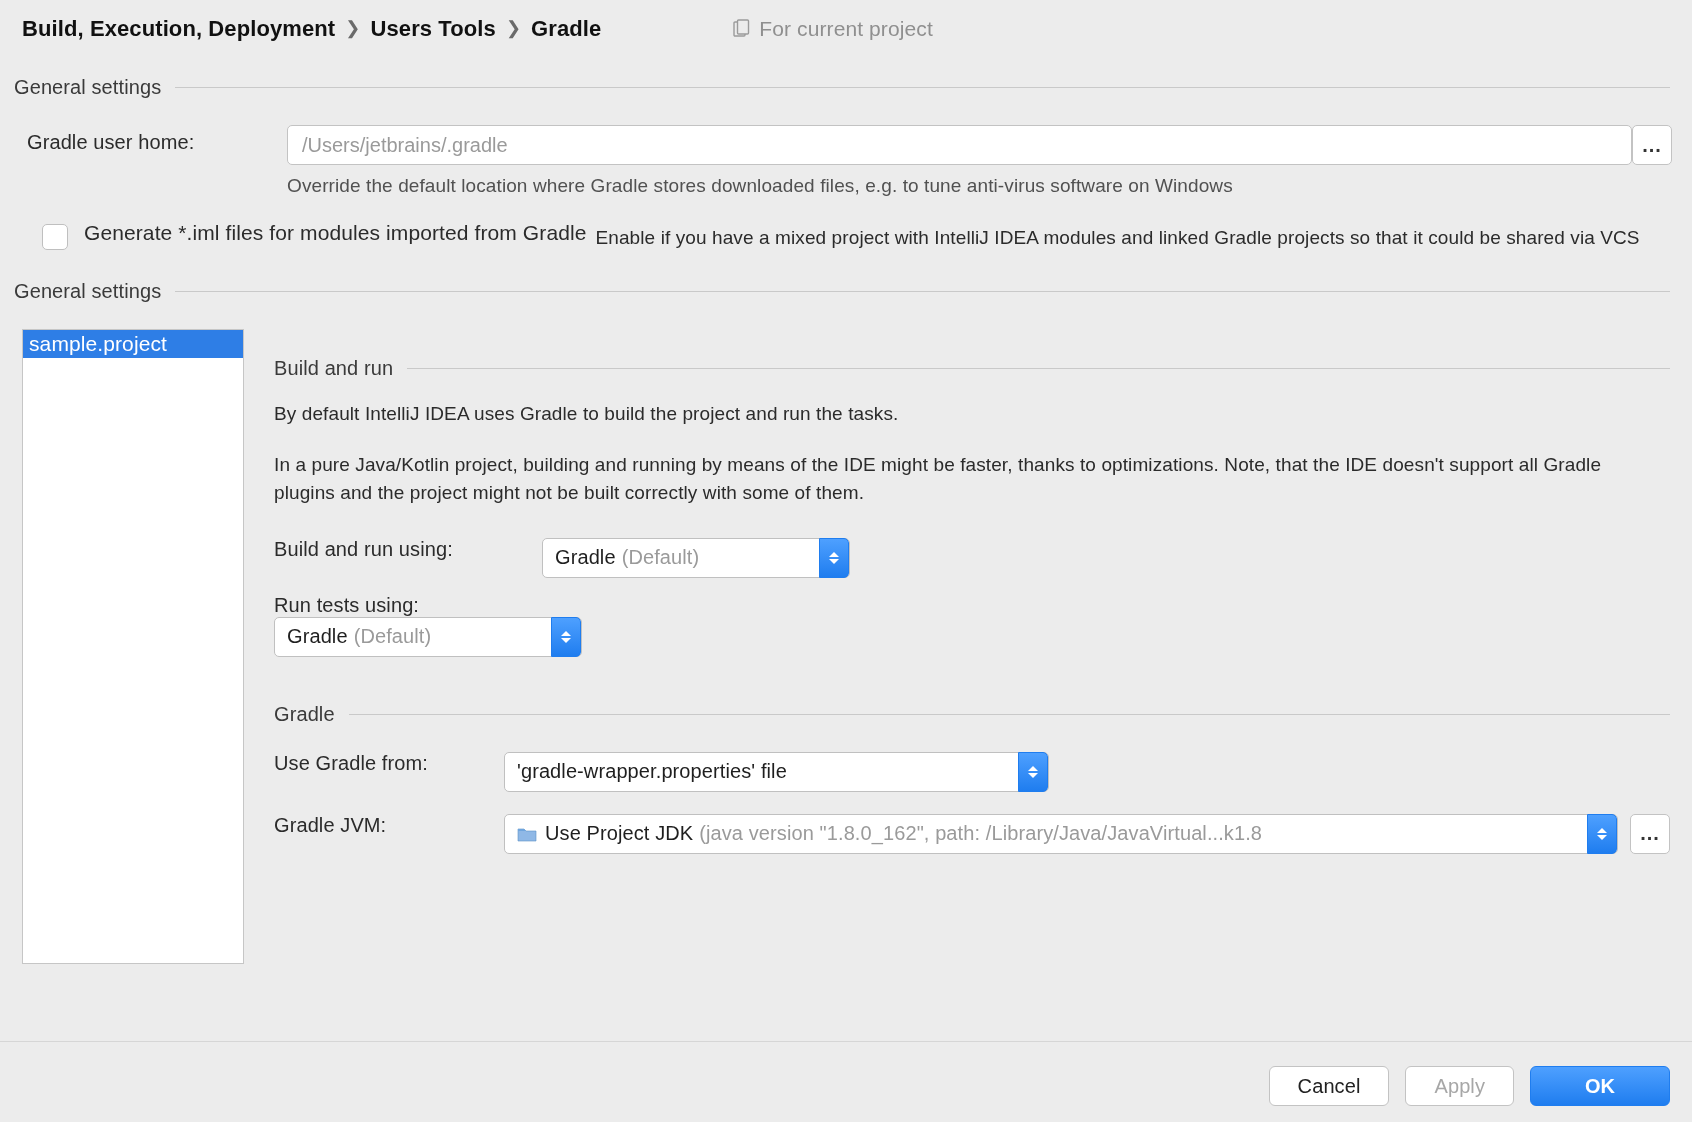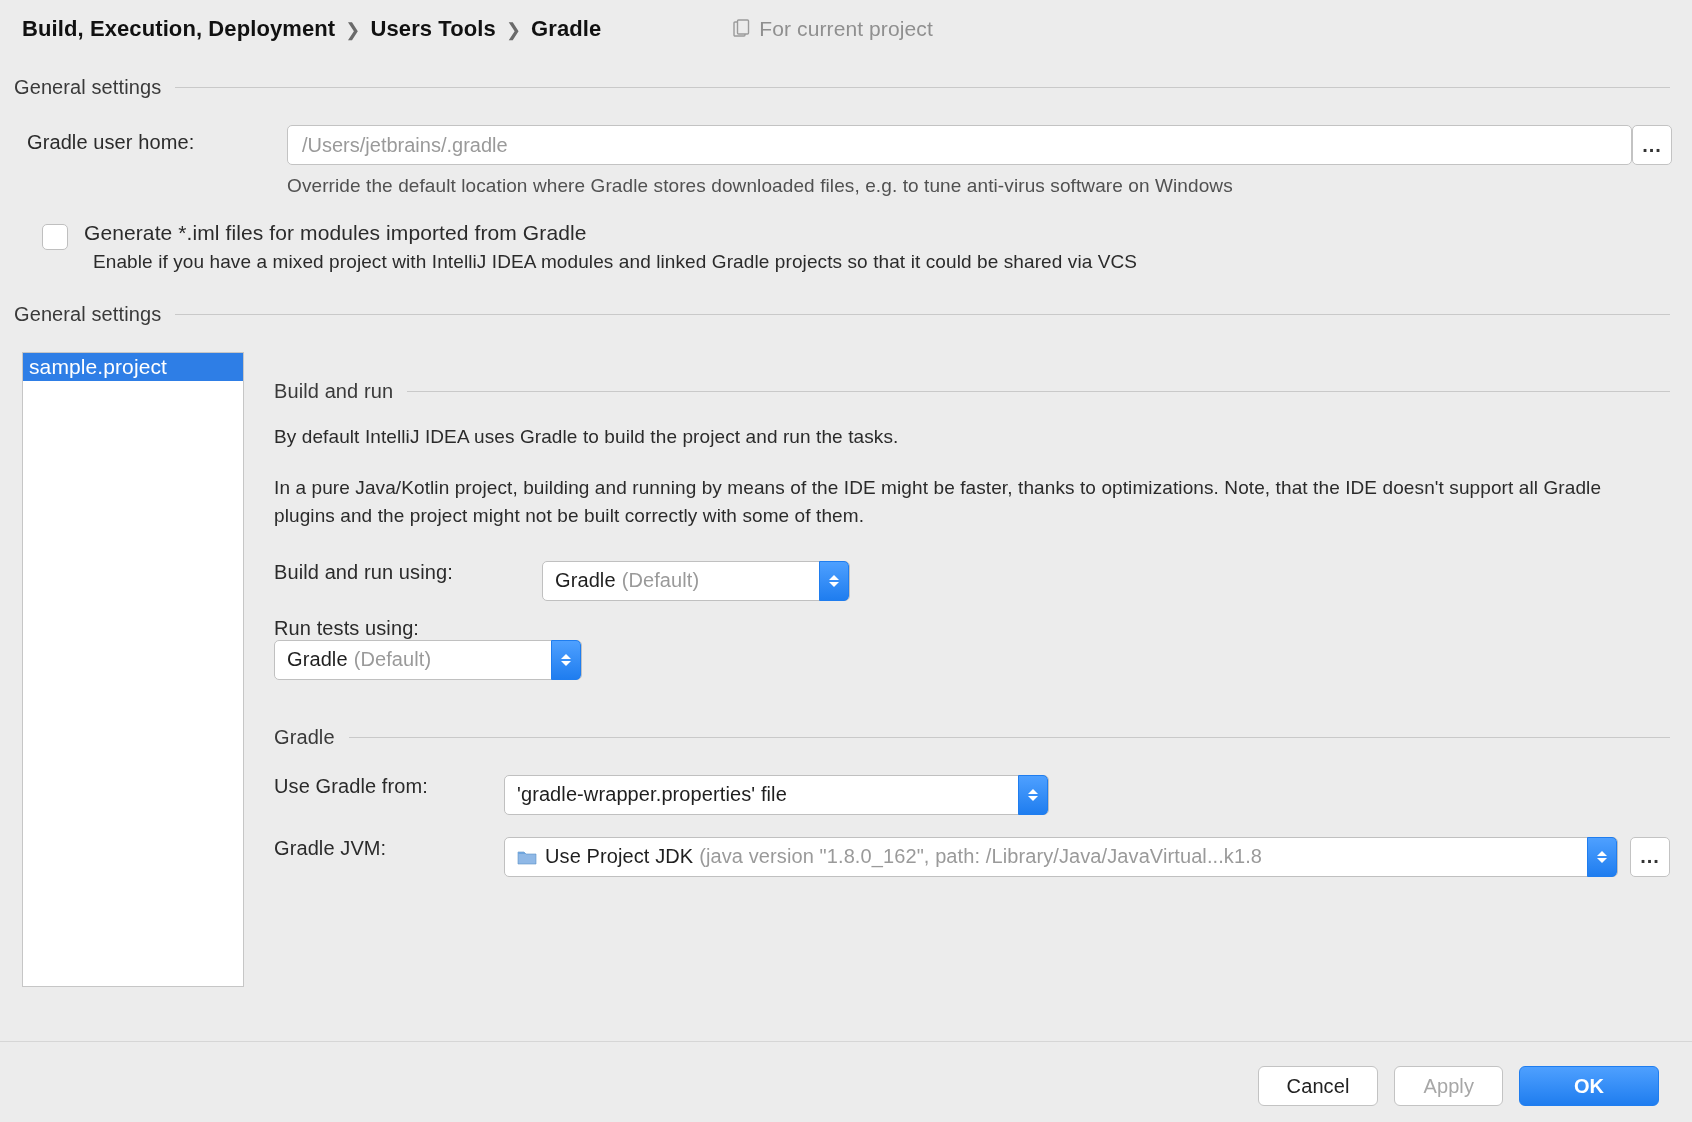--- a/index.html
+++ b/index.html
@@ -8,21 +8,21 @@
     width: 1692px; height: 1122px;
     background: #ececec;
     font-family: -apple-system, "Helvetica Neue", Arial, sans-serif;
     font-size: 20px;
     color: #2b2b2b;
     letter-spacing: 0.1px;
   }
   .container { position: relative; width: 100%; height: 100%; }
 
   
-  .crumb-row { display:flex; align-items:center; gap:10px; padding: 16px 20px 0 22px; font-size:22px; }
+  .crumb-row { display:flex; gap:10px; padding: 16px 20px 0 22px; font-size:22px; }
   .crumb-item { font-weight:700; color:#111; }
   .crumb-sep  { color:#6a6a6a; font-size:18px; position:relative; top:1px; }
   .scope-wrap { display:flex; align-items:center; gap:8px; margin-left: 120px; color:#8f8f8f; font-size:21px; }
   .scope-icon svg { width:20px; height:20px; display:block; fill:none; stroke:#9b9b9b; stroke-width:1.4; }
 
   
   .sep-row { position:relative; margin: 0 22px; display:flex; align-items:center; }
   .sep-title { color:#3a3a3a; padding-right:14px; }
   .sep-line { flex:1; height:1px; background:#c9c9c9; }
   .sep-row.mt1 { margin-top:34px; margin-left:14px; }
@@ -44,21 +44,21 @@
     display:flex; align-items:center; justify-content:center; font-weight:700; letter-spacing:1px;
     color:#333; cursor:pointer;
   }
   .fld-help { color:#515151; font-size:19px; margin-top:10px; }
 
   .chk-row { display:flex; align-items:flex-start; padding: 24px 20px 0 42px; gap:16px; }
   .chk-box {
     width:26px; height:26px; border:1px solid #bfbfbf; border-radius:5px; background:#fff;
     flex:none; margin-top:3px; cursor:pointer;
   }
-  .chk-col { display:flex; flex-direction:column; }
+  .chk-col { display:flex; flex-direction:row; }
   .chk-label { font-size:21px; }
   .chk-help  { font-size:19px; margin-top:6px; padding-left:9px; }
 
   .split { display:flex; padding: 26px 22px 0 22px; gap:30px; }
   .project-list {
     width:222px; height:635px; border:1px solid #c6c6c6; background:#fff;
   }
   .project-item {
     background:#2e7ee6; color:#fff; padding:2px 6px; font-size:21px;
     cursor:pointer;
@@ -89,21 +89,21 @@
   .arrow-up, .arrow-down { width:0; height:0; border-left:5px solid transparent; border-right:5px solid transparent; }
   .arrow-up   { border-bottom:5px solid #fff; }
   .arrow-down { border-top:5px solid #fff; }
 
   .folder-icon { margin-right:8px; }
   .folder-icon svg { width:20px; height:16px; display:block; }
 
   
   .footer-sep { position:absolute; left:0; right:0; bottom:80px; height:1px; background:#d6d6d6; }
   .footer {
-    position:absolute; right:33px; bottom:16px; display:flex; gap:16px;
+    position:absolute; right:22px; bottom:16px; display:flex; gap:16px;
   }
   .btn {
     height:40px; padding:0 28px; border-radius:6px; font-size:20px;
     display:flex; align-items:center; justify-content:center; cursor:pointer;
     border:1px solid #c3c3c3; background:#fff; color:#222;
   }
   .btn.disabled { color:#a7a7a7; cursor:default; }
   .btn.primary {
     background: linear-gradient(#4ea0ff, #1f7def);
     border:1px solid #1f7def; color:#fff; font-weight:600; min-width:140px;

